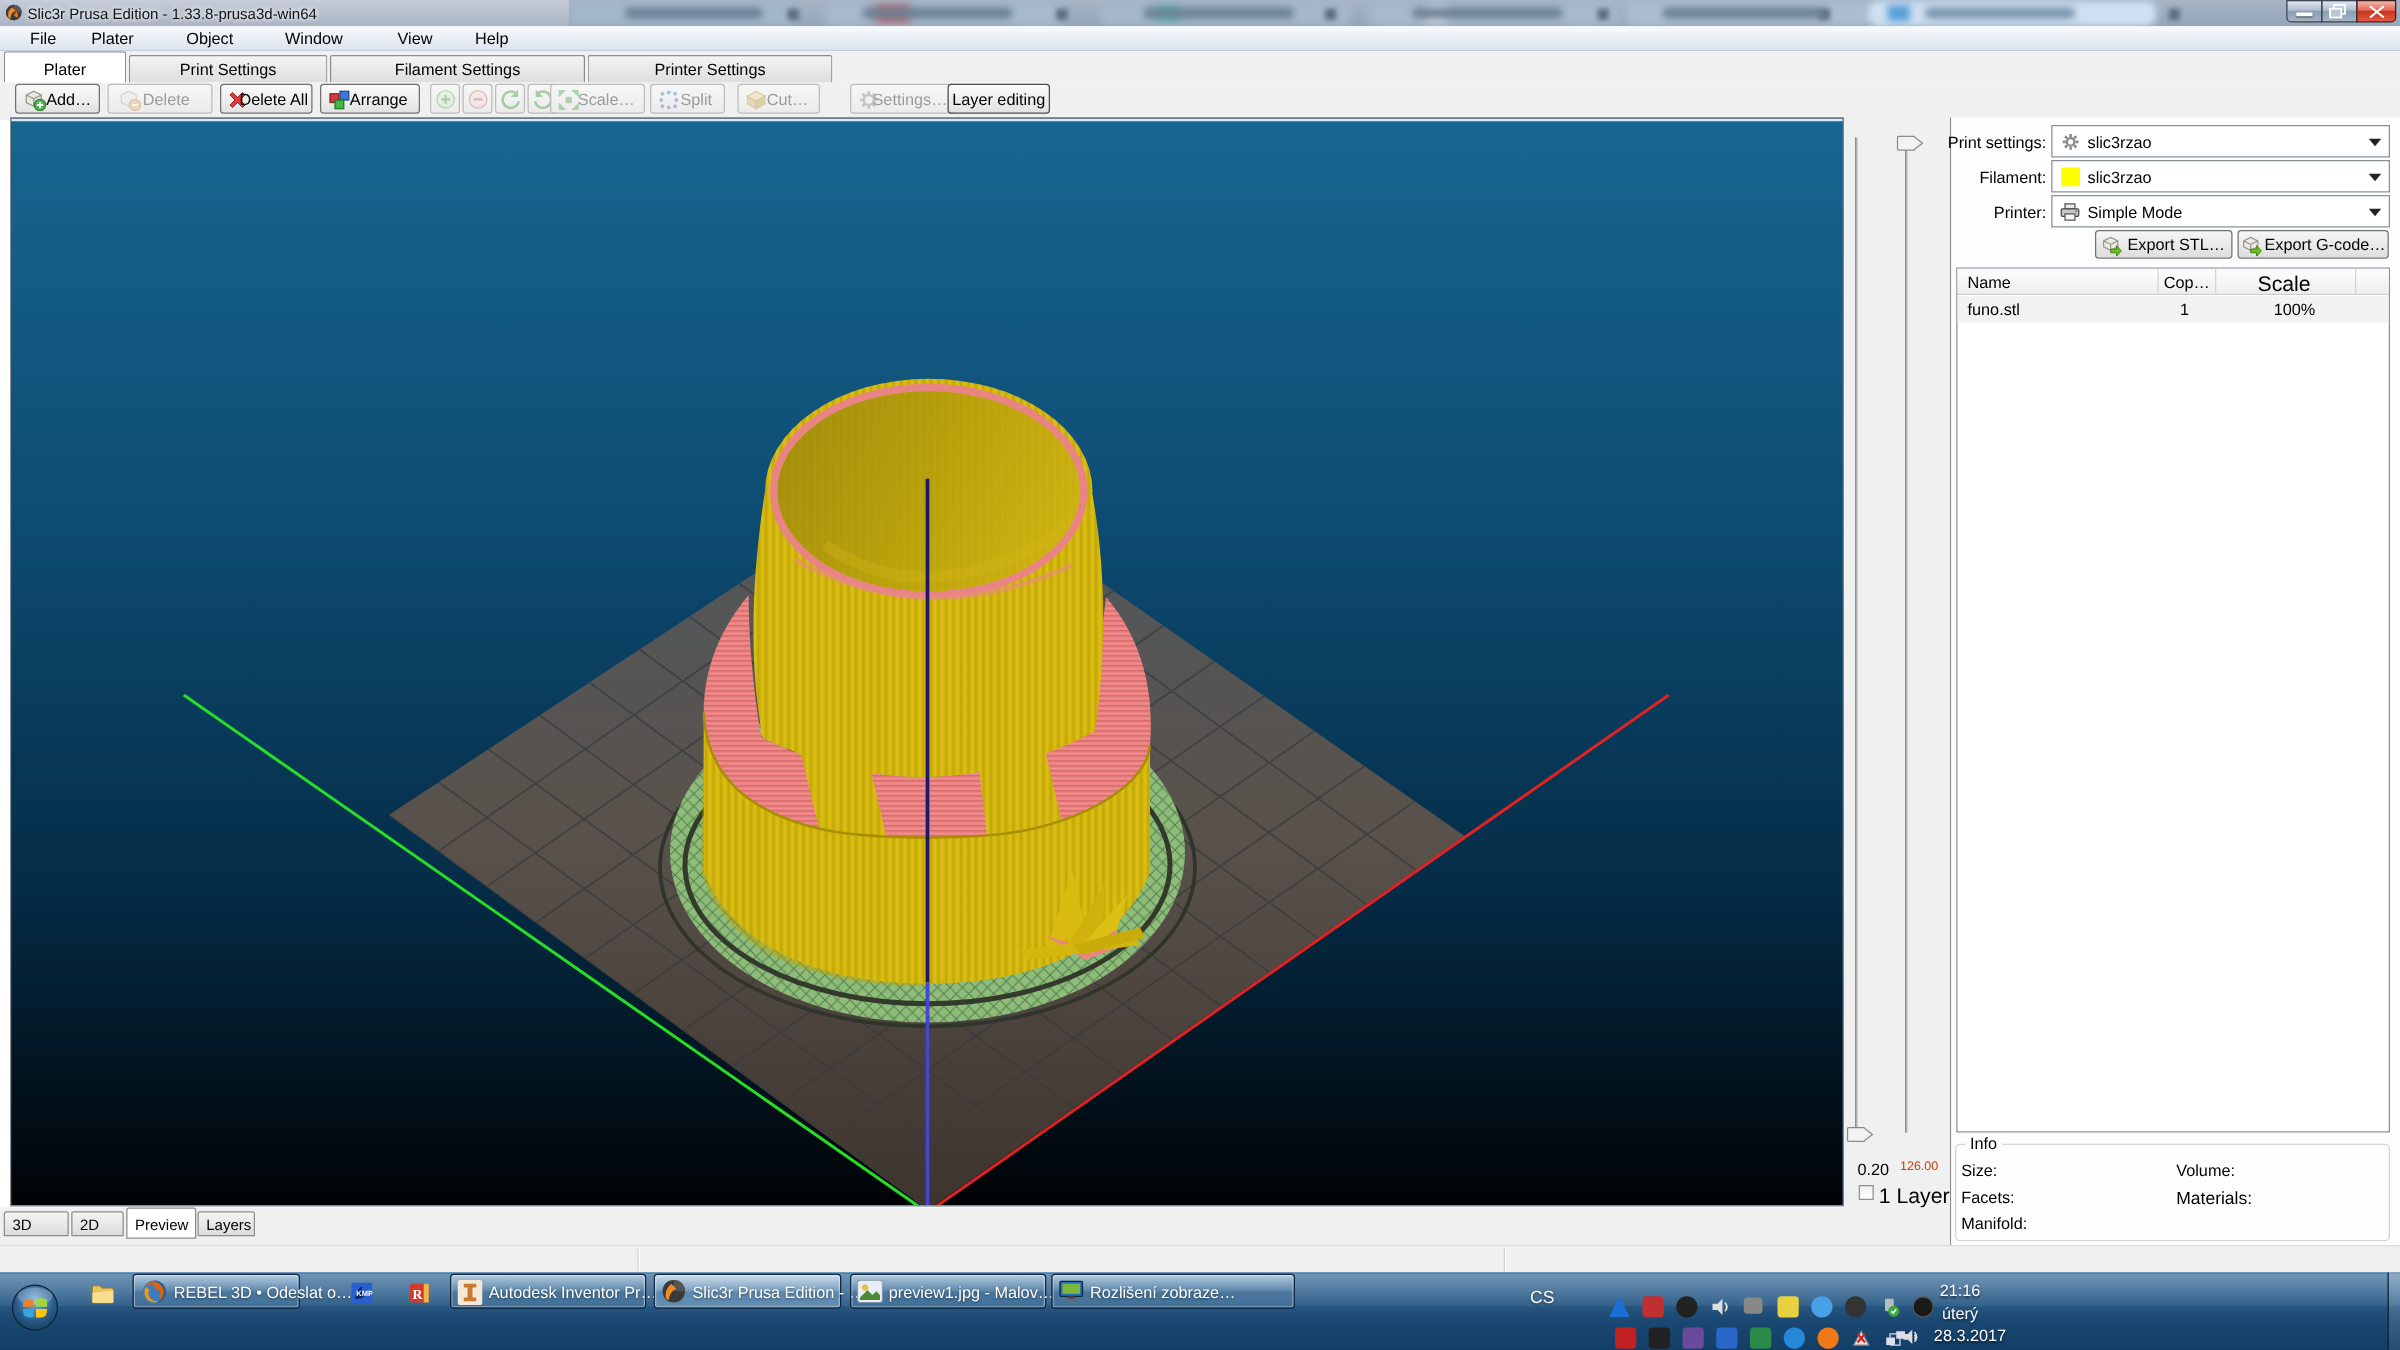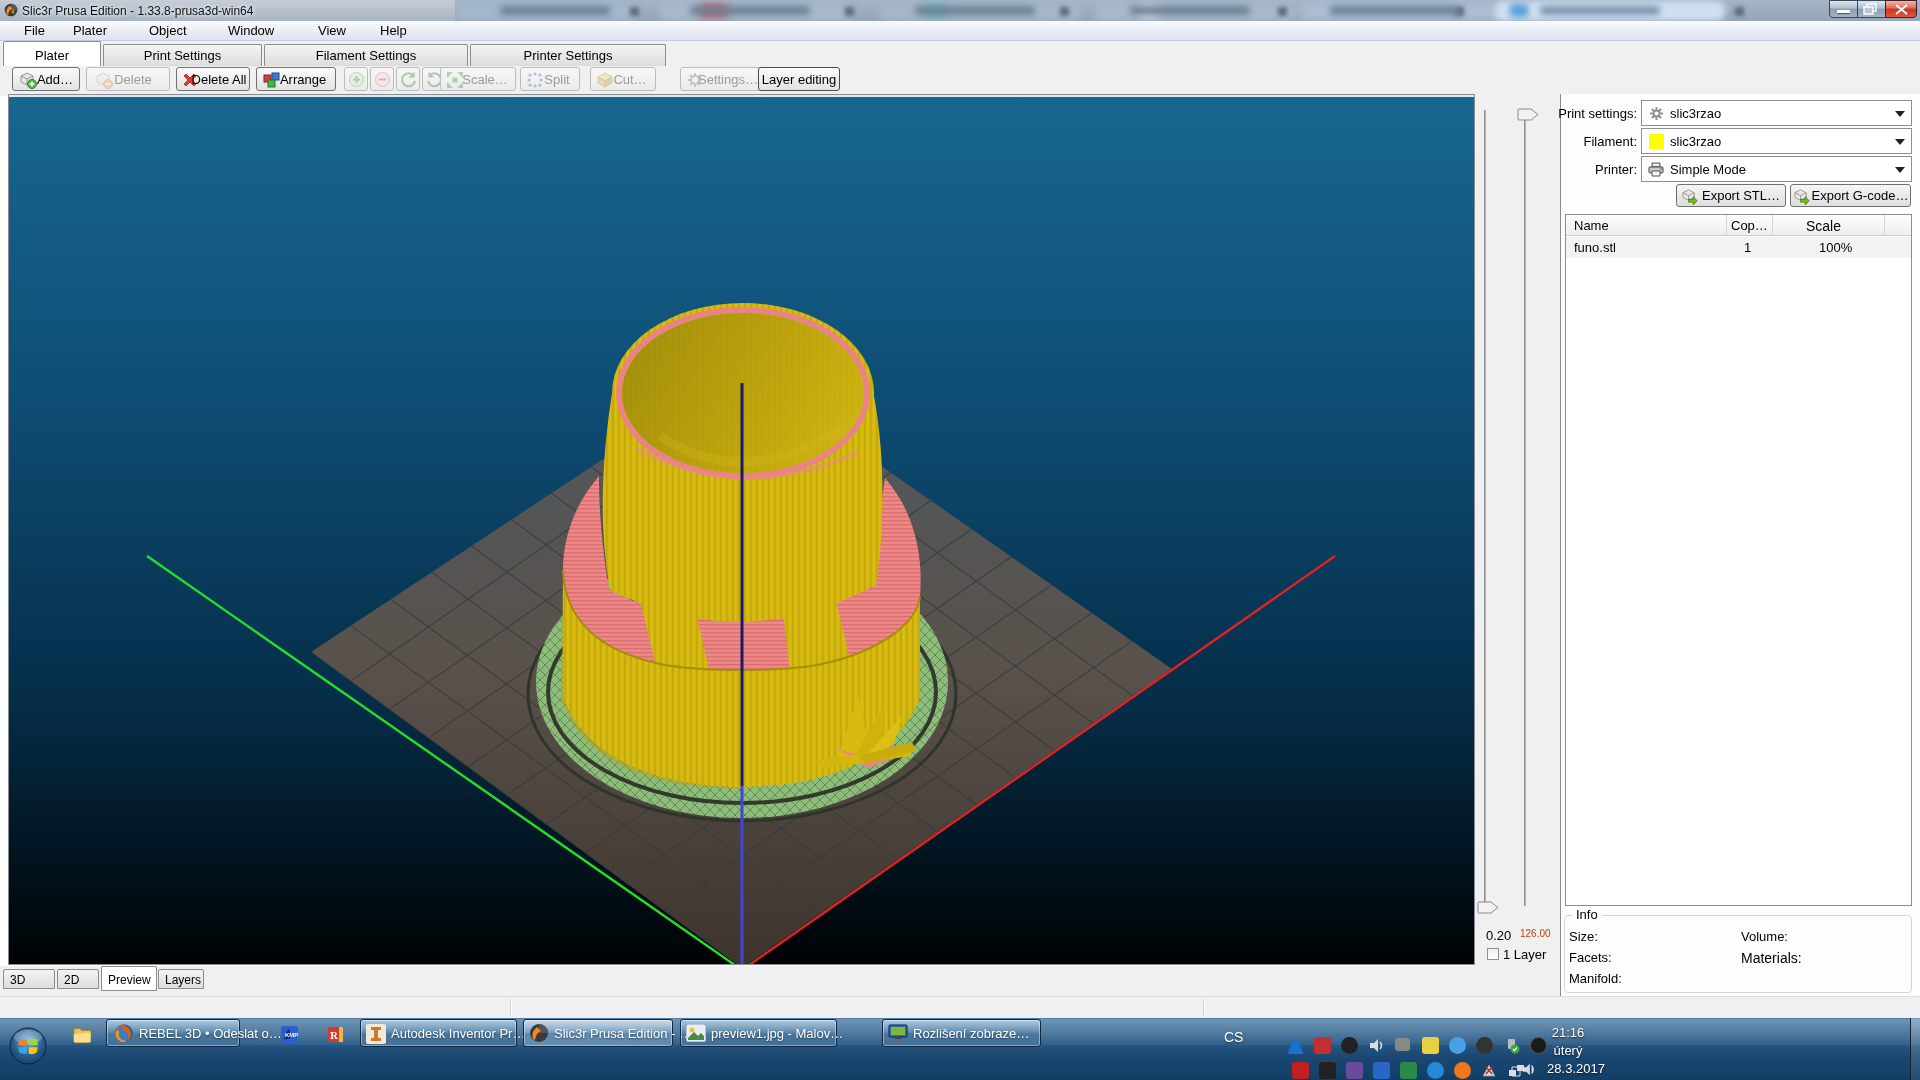--- a/index.html
+++ b/index.html
@@ -303,21 +303,21 @@
   <div class="abs" style="left:1524px;top:110px;width:2px;height:796px;background:#b8b8b8;border-left:1px solid #909090"></div>
   <svg class="abs" style="left:1477px;top:901px" width="22" height="13">
       <path d="M1 2 Q1 1 2 1 L14 1 Q15 1 15 2 L21 6.5 L15 11 Q15 12 14 12 L2 12 Q1 12 1 11 Z" fill="#f2f2f2" stroke="#8a8a8a"></path>
     </svg>
   <svg class="abs" style="left:1517px;top:108px" width="22" height="13">
       <path d="M1 2 Q1 1 2 1 L14 1 Q15 1 15 2 L21 6.5 L15 11 Q15 12 14 12 L2 12 Q1 12 1 11 Z" fill="#f2f2f2" stroke="#8a8a8a"></path>
     </svg>
   <div class="abs" style="left:1486px;top:928px;font-size:13px;color:#000">0.20</div>
   <div class="abs" style="left:1520px;top:928px;font-size:10px;color:#c2410c">126.00</div>
   <div class="abs" style="left:1487px;top:948px;width:12px;height:12px;border:1px solid #8a9199;background:linear-gradient(#eee,#fff)"></div>
-  <div class="abs" style="left:1503px;top:947px;font-size:13px;color:#000">1 Layer</div>
+  <div class="abs" style="left:1503px;top:947px;font-size:17px;color:#000">1 Layer</div>
 </div>
 <div id="rightpane"></div>
 <div id="rpcontent">
   <div class="rlab" style="left:1517px;top:106px">Print settings:</div>
   <div class="combo" style="top:100px">
       <svg class="abs" style="left:7px;top:5px" width="15" height="15" viewBox="0 0 16 16">
         <circle cx="8" cy="8" r="3.2" fill="none" stroke="#8a8a8a" stroke-width="2"></circle>
         <g stroke="#8a8a8a" stroke-width="2.2">
           <path d="M8 1.2v2.6M8 12.2v2.6M1.2 8h2.6M12.2 8h2.6M3.2 3.2l1.8 1.8M11 11l1.8 1.8M12.8 3.2L11 5M5 11l-1.8 1.8"></path>
         </g>
@@ -358,21 +358,21 @@
       </svg>
       <div class="abs" style="left:18px;top:3px;width:102px">Export G-code…</div>
     </div>
   <div class="abs" style="left:1565px;top:214px;width:347px;height:692px;border:1px solid #898f98;background:#fff">
     <div class="abs" style="left:0;top:0;width:345px;height:21px;background:linear-gradient(#fdfdfd,#eee);border-bottom:1px solid #cdcdcd"></div>
     <div class="abs" style="left:160px;top:0;width:1px;height:21px;background:#d4d4d4"></div>
     <div class="abs" style="left:206px;top:0;width:1px;height:21px;background:#d4d4d4"></div>
     <div class="abs" style="left:318px;top:0;width:1px;height:21px;background:#d4d4d4"></div>
     <div class="abs" style="left:8px;top:3px;font-size:13px">Name</div>
     <div class="abs" style="left:165px;top:3px;font-size:13px">Cop…</div>
-    <div class="abs" style="left:240px;top:3px;font-size:14px">Scale</div>
+    <div class="abs" style="left:240px;top:3px;font-size:17px">Scale</div>
     <div class="abs" style="left:0;top:22px;width:345px;height:21px;background:#f2f2f2"></div>
     <div class="abs" style="left:8px;top:25px;font-size:13px">funo.stl</div>
     <div class="abs" style="left:178px;top:25px;font-size:13px">1</div>
     <div class="abs" style="left:253px;top:25px;font-size:13px">100%</div>
   </div>
   <div class="abs" style="left:1564px;top:915px;width:348px;height:78px;border:1px solid #d5d5d5;border-radius:4px"></div>
   <div class="abs" style="left:1572px;top:907px;font-size:13px;background:#fdfdfd;padding:0 4px">Info</div>
   <div class="abs" style="left:1569px;top:929px;font-size:13px">Size:</div>
   <div class="abs" style="left:1741px;top:929px;font-size:13px">Volume:</div>
   <div class="abs" style="left:1569px;top:950px;font-size:13px">Facets:</div>
@@ -452,21 +452,21 @@
     <div class="tktext" style="left:30px">Slic3r Prusa Edition - …</div>
   </div>
   <div class="tkbtn" style="left:680px;width:157px">
     <svg class="abs" style="left:5px;top:4px" width="20" height="18" viewBox="0 0 20 18">
         <rect width="20" height="18" rx="2" fill="#e8eef4" stroke="#8899aa"></rect>
         <circle cx="6" cy="6" r="2.5" fill="#e8c040"></circle>
         <path d="M2 14 L8 8 L12 12 L15 9 L18 12 L18 16 L2 16 Z" fill="#4a8a3a"></path>
       </svg>
     <div class="tktext" style="left:30px">preview1.jpg - Malov…</div>
   </div>
-  <div class="tkbtn" style="left:882px;width:159px">
+  <div class="tkbtn" style="left:841px;width:195px">
     <svg class="abs" style="left:5px;top:4px" width="20" height="18" viewBox="0 0 20 18">
         <rect x="1" y="1" width="18" height="12" rx="1" fill="#2a6fc0" stroke="#123"></rect>
         <rect x="3" y="3" width="14" height="8" fill="#7db83a"></rect>
         <rect x="7" y="13" width="6" height="2" fill="#445"></rect>
         <rect x="5" y="15" width="10" height="2" rx="1" fill="#667"></rect>
       </svg>
     <div class="tktext" style="left:30px">Rozlišení zobraze…</div>
   </div>
   <div class="tktext" style="left:1224px;top:11px;font-size:14px">CS</div>
   <div class="trayico" style="left:1287px;top:19px;background:#1a6fd4;clip-path:polygon(50% 0,100% 100%,0 100%)"></div>

